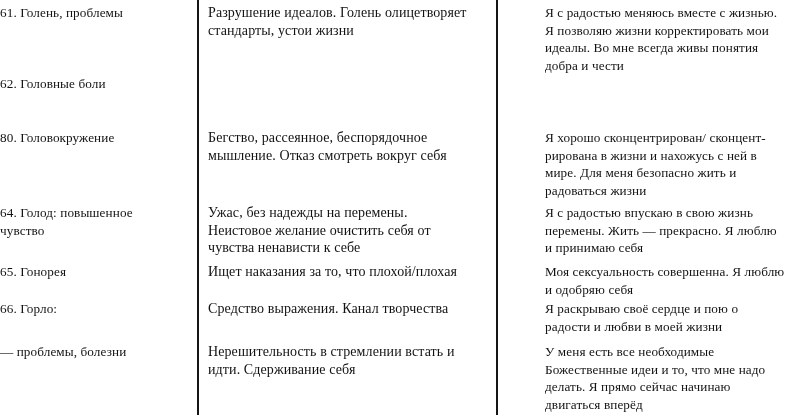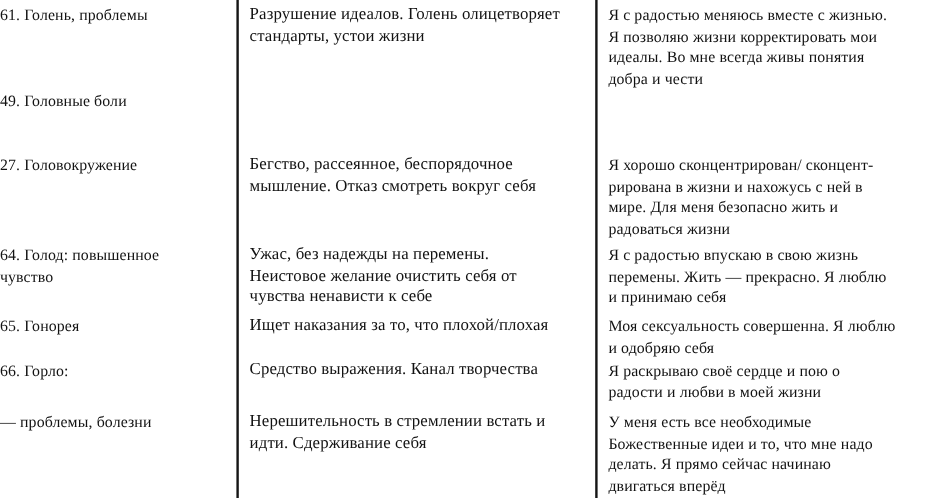--- a/index.html
+++ b/index.html
@@ -51,34 +51,34 @@
     right: 0;
     font-size: 13.2px;
     line-height: 17.6px;
     letter-spacing: 0.1px;
     text-align: left;
     white-space: pre-line;
     -webkit-font-smoothing: antialiased;
   }
   #col-symptom .cell { font-size: 13.2px; }
   #col-cause   .cell { font-size: 14px; }
-  #col-affirm  .cell { font-size: 13.2px; }
+  #col-affirm  .cell { font-size: 13.2px; margin-left: 38px; }
 </style>
 </head>
 <body>
 
 <div id="page" style="background: rgb(255, 255, 255); color: rgb(18, 18, 18);">
 
   <div class="col-rule" id="rule-1" style="background: rgb(21, 21, 21); left: 197px;"></div>
   <div class="col-rule" id="rule-2" style="background: rgb(21, 21, 21); left: 496px;"></div>
 
   <div class="col" id="col-symptom">
       <div class="cell" style="top: 4px;">61. Голень, проблемы</div>
-      <div class="cell" style="top: 75px;">49. Головные боли</div>
-      <div class="cell" style="top: 129px;">27. Головокружение</div>
+      <div class="cell" style="top: 75px;">62. Головные боли</div>
+      <div class="cell" style="top: 129px;">80. Головокружение</div>
       <div class="cell" style="top: 204px;">64. Голод: повышенное
 чувство</div>
       <div class="cell" style="top: 263px;">65. Гонорея</div>
       <div class="cell" style="top: 300px;">66. Горло:</div>
       <div class="cell" style="top: 343px;">— проблемы, болезни</div>
     </div>
   <div class="col" id="col-cause">
       <div class="cell" style="top: 4px;">Разрушение идеалов. Голень олицетворяет
 стандарты, устои жизни</div>
       <div class="cell" style="top: 129px;">Бегство, рассеянное, беспорядочное

